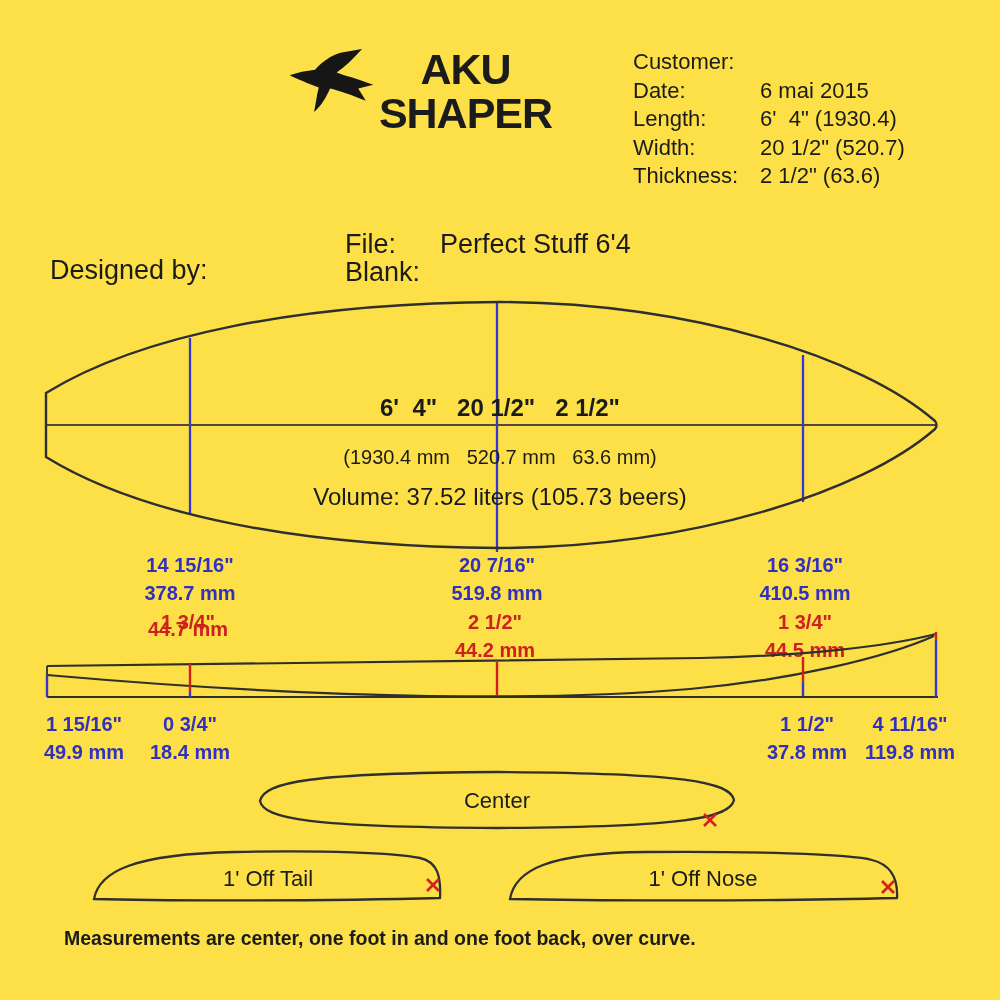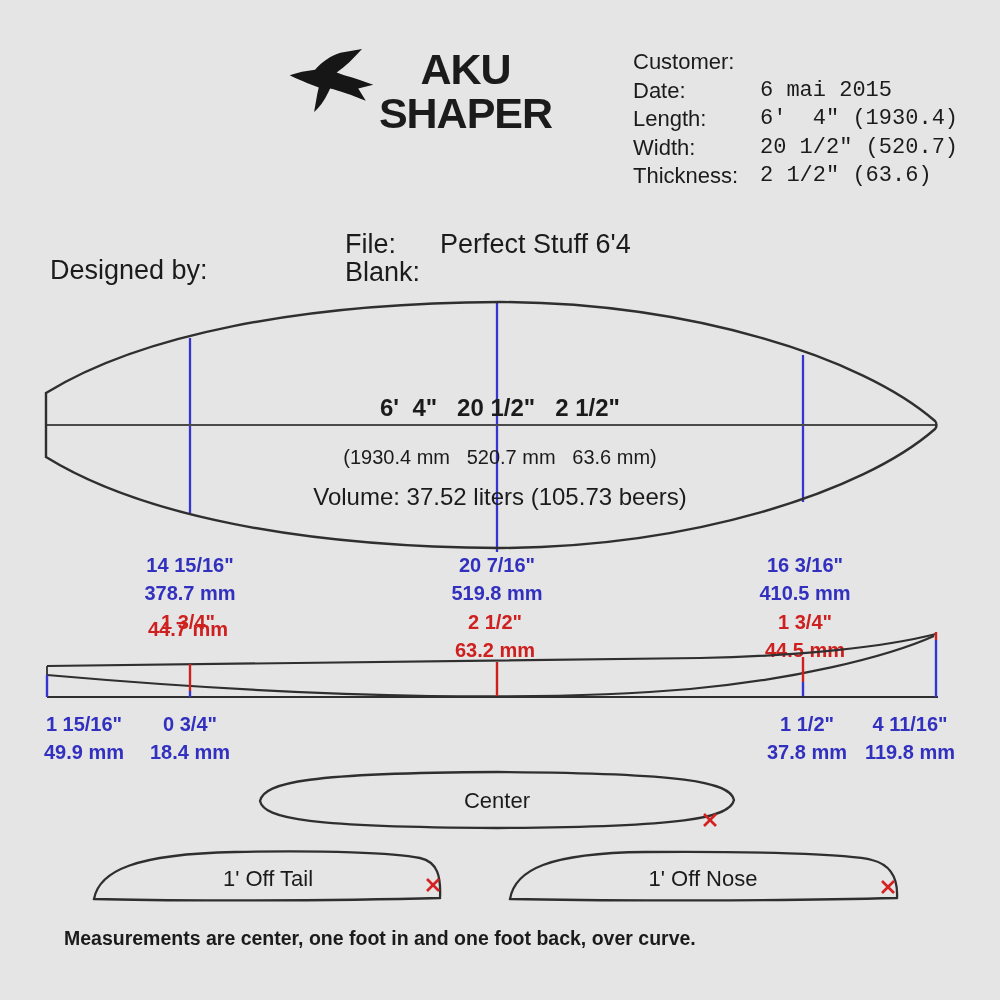--- a/index.html
+++ b/index.html
@@ -1,30 +1,30 @@
 <!DOCTYPE html>
 <html><head>
 <meta charset="utf-8">
 <style>
   * { margin:0; padding:0; box-sizing:border-box; }
   html,body { width:1000px; height:1000px; background:#ffffff; font-family:"Liberation Sans", sans-serif; color:#1b1b1b; }
-  #page { position:relative; width:1000px; height:1000px; background:#e5e5e5; overflow:hidden; }
+  #page { position:relative; width:1000px; height:1000px; background:#fde047; overflow:hidden; }
   .abs { position:absolute; }
   .pre { white-space:pre; }
   .ctr { transform:translateX(-50%); text-align:center; white-space:pre; }
 
   
   .brand { left:368px; top:46px; width:195px; text-align:center; font-weight:700; letter-spacing:-1px; line-height:46px; font-size:43px; }
   .brand .l1 { display:block; }
   .brand .l2 { display:block; margin-top:-2px; }
 
   .cust { left:633px; top:48px; font-size:22px; line-height:28.5px; }
   .cust .row { display:flex; }
   .cust .lab { width:127px; }
-  .cust .val { white-space:pre;font-family:Liberation Mono, monospace; }
+  .cust .val { white-space:pre; }
 
   .fileblock { font-size:27px; }
 
   
   .blue { color:#3230bf; font-weight:700; font-size:20px; }
   .red  { color:#cf2020; font-weight:700; font-size:20px; }
 
   .footer { left:64px; top:927px; font-size:19.5px; font-weight:700;text-align:center; }
 
   .seclabel { font-size:22px; }
@@ -95,21 +95,21 @@
   <div class="abs blue ctr" style="left:497px; top:554px;">20 7/16"</div>
   <div class="abs blue ctr" style="left:805px; top:554px;">16 3/16"</div>
   <div class="abs blue ctr" style="left:190px; top:582px;text-align:center;">378.7 mm</div>
   <div class="abs blue ctr" style="left:497px; top:582px;">519.8 mm</div>
   <div class="abs blue ctr" style="left:805px; top:582px;">410.5 mm</div>
 
   <div class="abs red ctr" style="left:188px; top:611px;">1 3/4"</div>
   <div class="abs red ctr" style="left:495px; top:611px;">2 1/2"</div>
   <div class="abs red ctr" style="left:805px; top:611px;">1 3/4"</div>
   <div class="abs red ctr" style="left:188px; top:618px;">44.7 mm</div>
-  <div class="abs red ctr" style="left:495px; top:639px;">63.2 mm</div>
+  <div class="abs red ctr" style="left:495px; top:639px;">44.2 mm</div>
   <div class="abs red ctr" style="left:805px; top:639px;">44.5 mm</div>
 
   <svg style="left:0; top:620px;" width="1000" height="110" viewBox="0 0 1000 110">
 
     <line x1="47" y1="77" x2="938" y2="77" stroke="#2f2f2f" stroke-width="2"></line>
 
     <path fill="none" stroke="#2f2f2f" stroke-width="2.2" d="M 47,46 C 260,43 520,41 700,38 C 800,36 885,27 936,14"></path>
 
     <path fill="none" stroke="#2f2f2f" stroke-width="2.2" d="M 47,55 C 150,64 290,74 430,76 C 540,77.5 620,75 690,69 C 790,60 885,38 934,16"></path>
 

